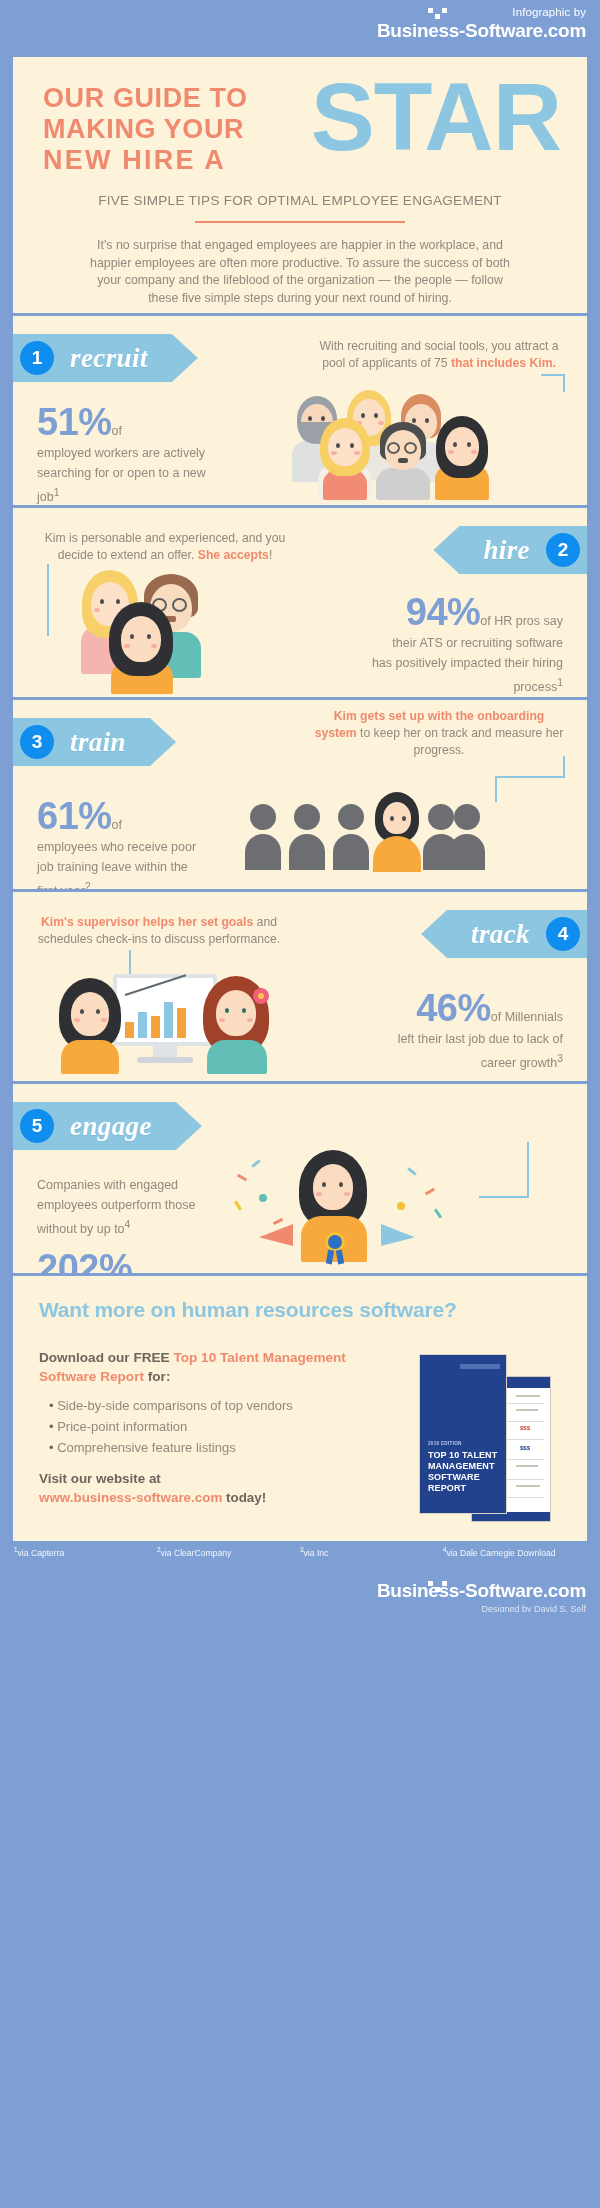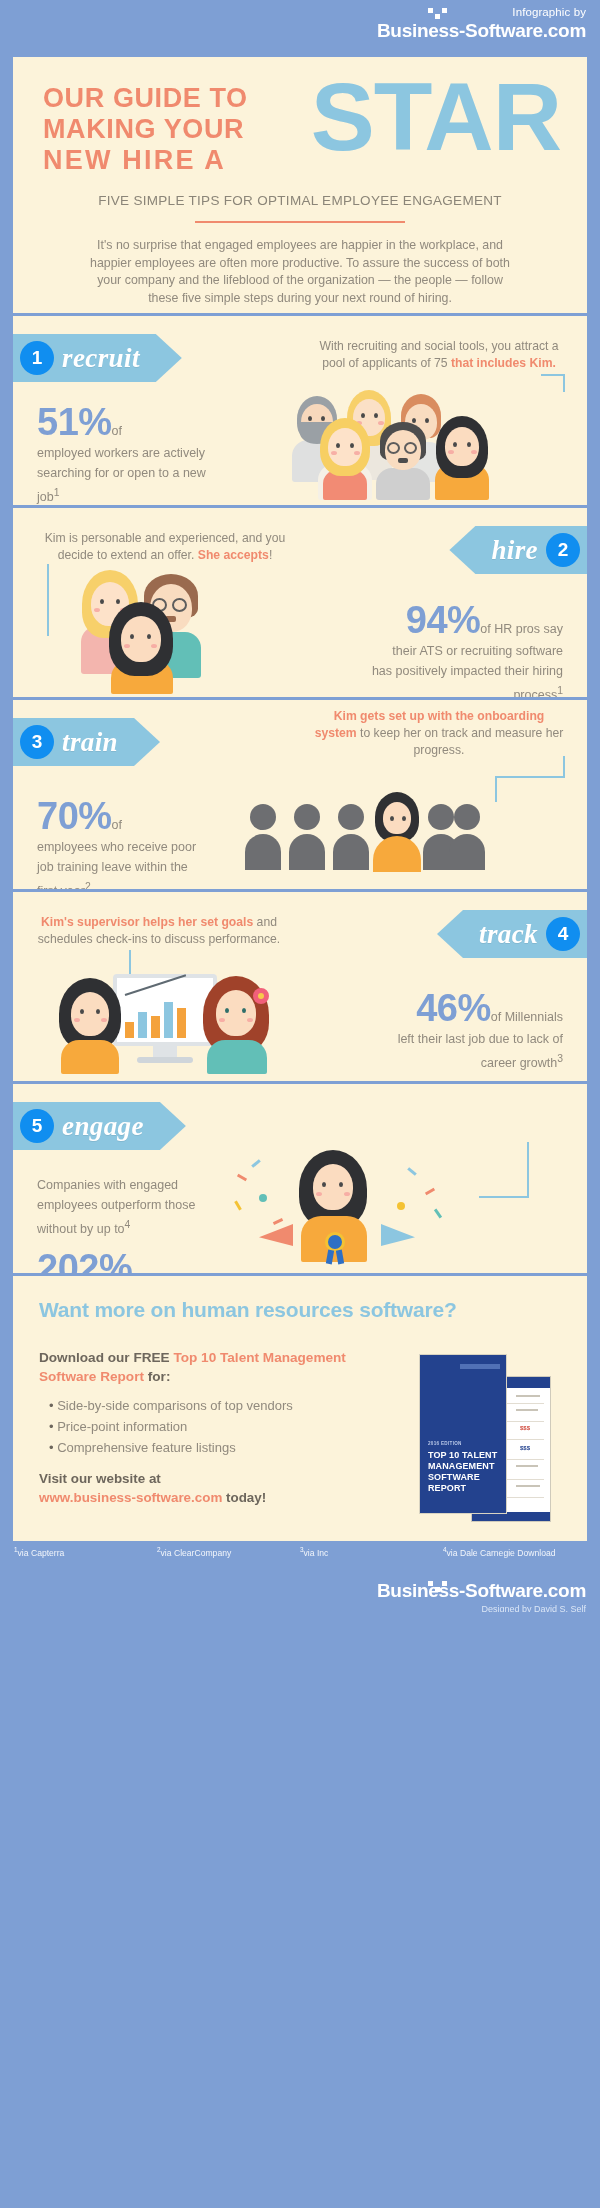--- a/index.html
+++ b/index.html
@@ -157,21 +157,21 @@
     justify-content: center;
     flex: none;
   }
   .ribbon .word {
     color: #fff;
     font-family: "Liberation Serif", serif;
     font-style: italic;
     font-weight: bold;
     font-size: 27px;
     letter-spacing: .4px;
-    margin: 0 8px;
+    margin: 0 16px;
     text-shadow: 0 1px 0 rgba(0,0,0,.07);
   }
   
   .fold {
     position: absolute;
     width: 13px; height: 13px;
     background: #4f5b6b;
     top: 66px;
   }
   .fold.l { left: -13px; clip-path: polygon(0 0, 100% 0, 100% 100%); }
@@ -445,21 +445,21 @@
       <div class="word">hire</div>
       <div class="num">2</div>
     </div>
     <div class="fold r"></div>
 
     <div class="lede l" style="top:22px;">
       <span>Kim is personable and experienced, and you decide to extend an offer. </span><span class="hi">She accepts</span><span>!</span>
     </div>
     <div class="conn" style="left:34px; top:56px; width:2px; height:72px; border-left-width:2px;"></div>
 
-    <div class="stat r" style="top:92px;">
+    <div class="stat r" style="top:84px;">
       <span class="big">94%</span><span class="of">of HR pros say</span>
       <div class="desc"><span>their ATS or recruiting software has positively impacted their hiring process</span><sup>1</sup></div>
     </div>
 
     <div class="scene" style="left:62px; top:62px; width:190px; height:122px;">
       <div class="fig" style="left:0; top:0; width:70px; height:104px;">
         <div class="body" style="left:6px; top:56px; width:58px; height:48px; background:#f3b5ae;"></div>
         <div class="hair" style="left:7px; top:0; width:56px; height:68px; border-radius:50% 50% 38% 38%; background:#f7d06a;"></div>
         <div class="head" style="left:16px; top:12px; width:38px; height:44px; background:#fde2c9;"></div>
         <div class="eye" style="left:25px; top:29px;"></div>
@@ -494,21 +494,21 @@
     </div>
     <div class="fold l"></div>
 
     <div class="lede r" style="top:8px;">
       <span class="hi">Kim gets set up with the onboarding system</span><span> to keep her on track and measure her progress.</span>
     </div>
     <div class="conn" style="right:22px; top:56px; width:70px; height:22px; border-right-width:2px; border-bottom-width:2px;"></div>
     <div class="conn" style="right:90px; top:76px; width:2px; height:26px; border-left-width:2px;"></div>
 
     <div class="stat l" style="top:96px;">
-      <span class="big">70%</span><span class="of">of</span>
+      <span class="big">61%</span><span class="of">of</span>
       <div class="desc"><span>employees who receive poor job training leave within the first year</span><sup>2</sup></div>
     </div>
 
     <div class="scene" style="left:232px; top:94px; width:240px; height:80px;">
       <div class="fig" style="left:0; top:10px;">
         <div class="head" style="left:5px; top:0; width:26px; height:26px; border-radius:50%; background:#6d6e71;"></div>
         <div class="body" style="left:0; top:30px; width:36px; height:36px; border-radius:18px 18px 0 0; background:#6d6e71;"></div>
       </div>
       <div class="fig" style="left:44px; top:10px;">
         <div class="head" style="left:5px; top:0; width:26px; height:26px; border-radius:50%; background:#6d6e71;"></div>

